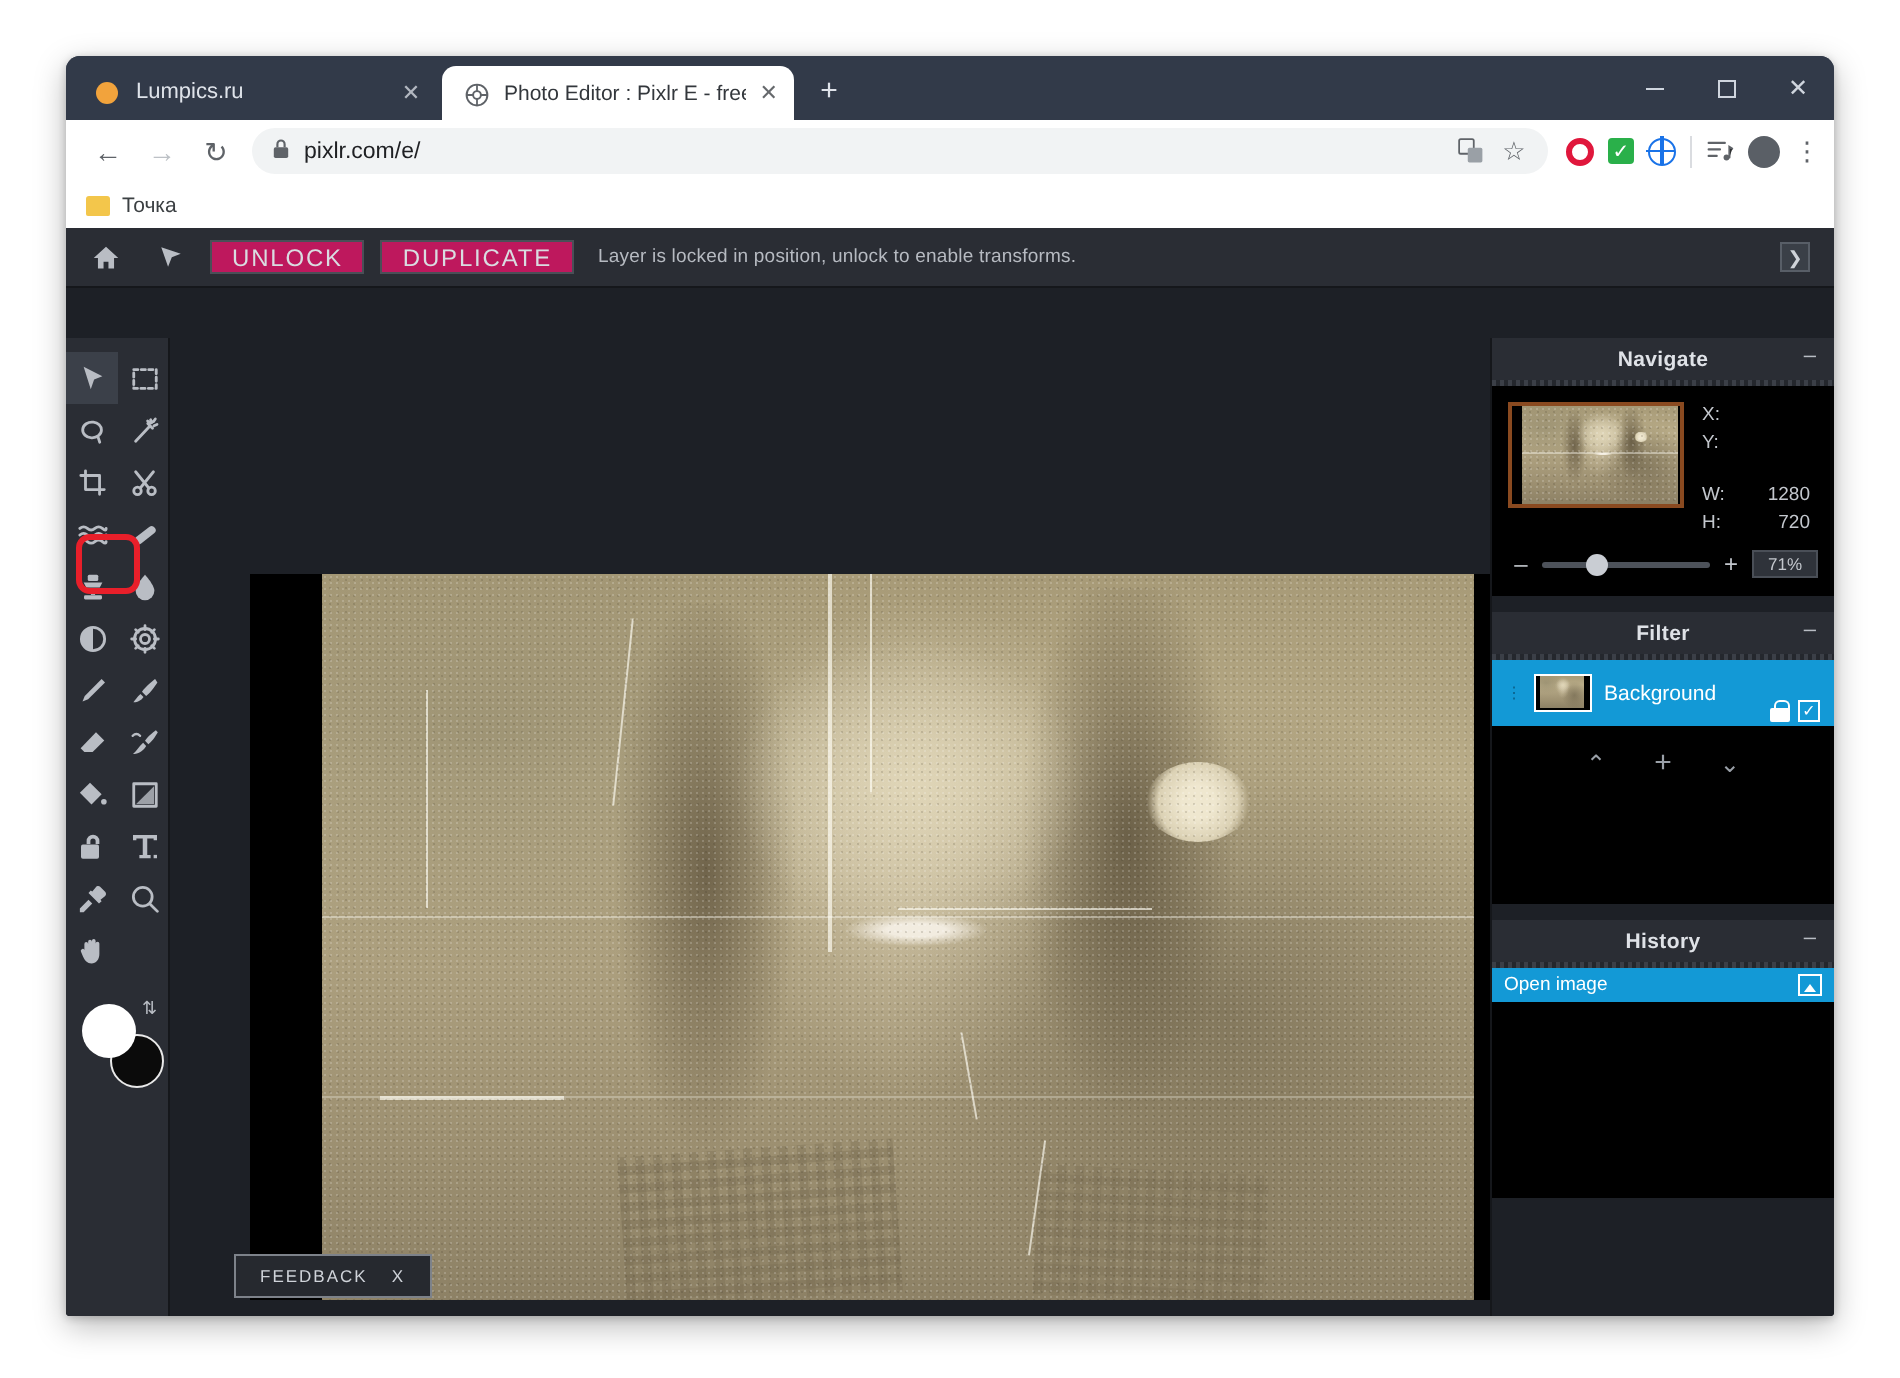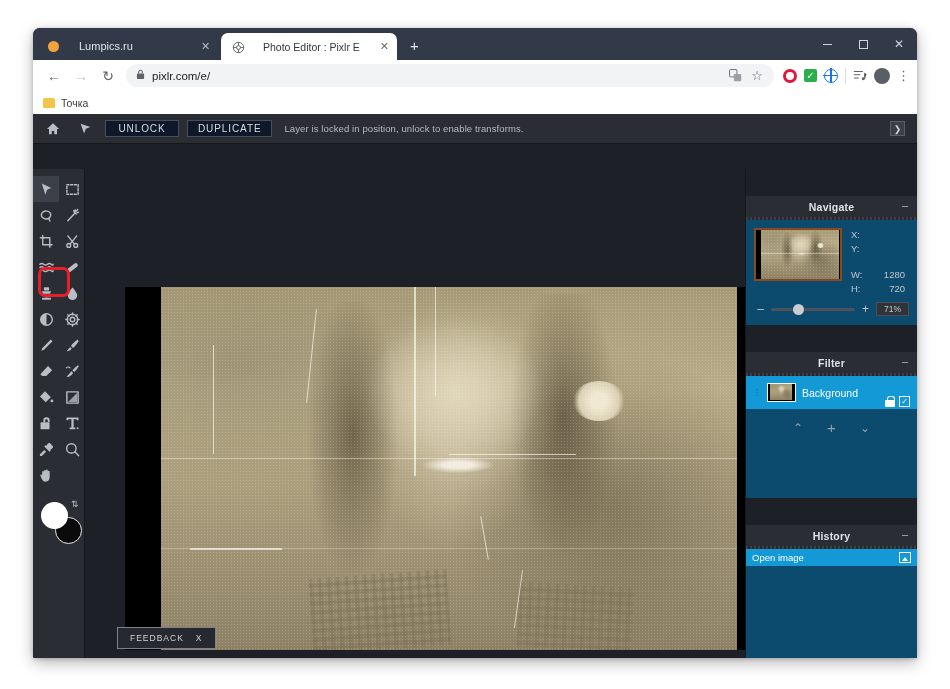--- a/index.html
+++ b/index.html
@@ -18,21 +18,21 @@
     background: #323a49;
     border-radius: 7px 7px 2px 2px;
     box-shadow: 0 5px 16px rgba(0,0,0,0.28), 0 1px 4px rgba(0,0,0,0.2);
     overflow: hidden;
   }
 
   
   .tabstrip { position: relative; height: 32px; background: #323a49; }
   .tab {
     position: absolute; top: 4px; height: 28px;
-    display: flex; align-items: center; gap: 18px;
+    display: flex; align-items: center; gap: 7px;
     padding: 0 8px 0 11px;
     font-size: 11px; color: #e6e9ee;
     border-radius: 7px 7px 0 0;
     white-space: nowrap;
   }
   .tab.inactive { left: 4px; width: 182px; color: #dfe3ea; }
   .tab.active {
     left: 188px; width: 176px;
     background: #ffffff; color: #33373c;
     top: 5px; height: 27px;
@@ -87,22 +87,22 @@
   .app { position: absolute; left: 0; top: 86px; right: 0; bottom: 0; background: #1d2026; }
 
   .menubar { height: 24px; background: #23262c; display: flex; align-items: center; padding-left: 12px; gap: 0; }
   .menu-item { font-size: 11px; color: #d4d7dc; padding: 0 11px; line-height: 24px; }
 
   .optbar { height: 30px; background: #2a2d34; display: flex; align-items: center; padding: 0 8px; gap: 8px;
             border-bottom: 1px solid #15171b; }
   .opt-icon { width: 24px; height: 22px; display: flex; align-items: center; justify-content: center; color: #b9bdc4; }
   .opt-btn {
     height: 17px; min-width: 74px; padding: 0 10px;
-    background: #0f172a; border: 1px solid #4a4f57;
-    color: #d9dce1; font-size: 10px; letter-spacing: .9px;
+    background: #be185d; border: 1px solid #4a4f57;
+    color: #d9dce1; font-size: 12px; letter-spacing: .9px;
     display: flex; align-items: center; justify-content: center;
   }
   .opt-note { font-size: 9.5px; color: #b6bac1; margin-left: 4px; letter-spacing: .1px; }
   .opt-collapse {
     margin-left: auto; width: 15px; height: 15px; background: #3a3f47;
     border: 1px solid #585e67; color: #cfd3d9; font-size: 9px;
     display: flex; align-items: center; justify-content: center; margin-right: 4px;
   }
 
   
@@ -177,21 +177,21 @@
     border: 1px solid #7d828a; background: #26292f;
     color: #cfd3d9; font-size: 8.5px; letter-spacing: 1px;
     padding: 5px 12px; display: flex; gap: 12px; align-items: center;
   }
 
   
   .rightcol {
     position: absolute; right: 0; top: 55px; bottom: 0; width: 172px;
     background: #1d2026; border-left: 1px solid #15171b;
   }
-  .panel { background: #0c4a6e; margin-bottom: 8px; margin-top: 27px; }
+  .panel { background: #000000; margin-bottom: 8px; }
   .panel-head {
     height: 21px; display: flex; align-items: center; justify-content: center;
     position: relative; background: #2a2d34;
   }
   .panel-title { font-size: 10.5px; font-weight: bold; color: #dfe2e7; letter-spacing: .2px; }
   .panel-min { position: absolute; right: 9px; top: 4px; color: #b9bdc4; font-size: 11px; line-height: 11px;}
   .panel-rule { height: 3px; background:
       repeating-linear-gradient(90deg, #3b3f47 0 2px, #24272d 2px 4px); }
 
   .nav-body { display: flex; padding: 8px 8px 4px 8px; gap: 9px; }

